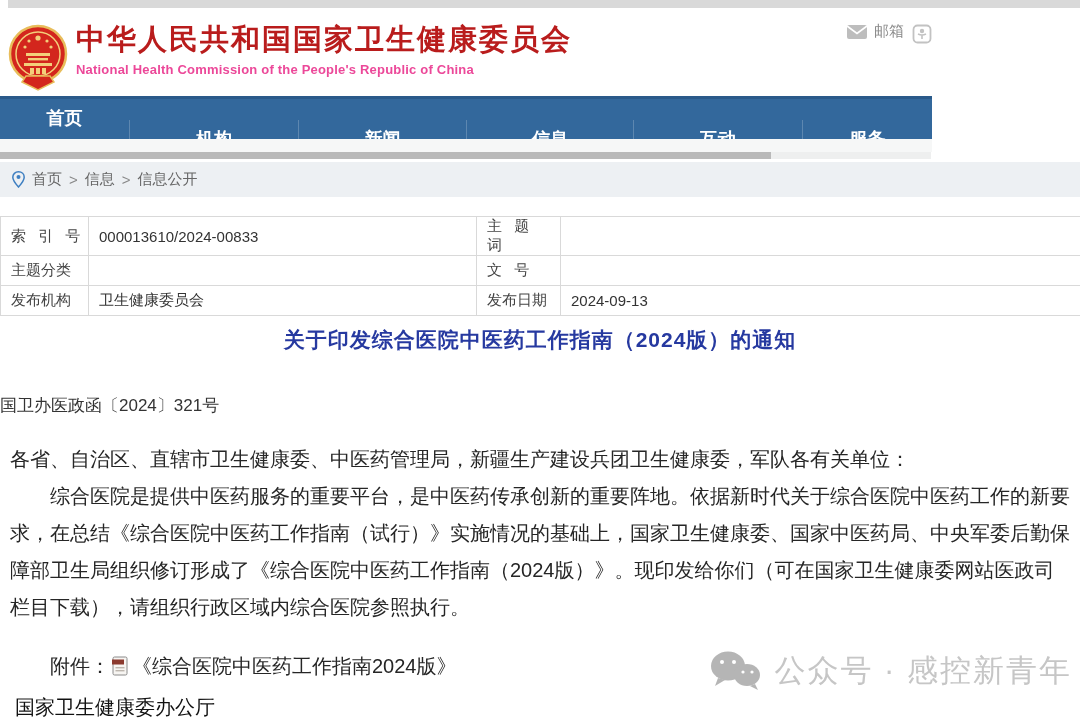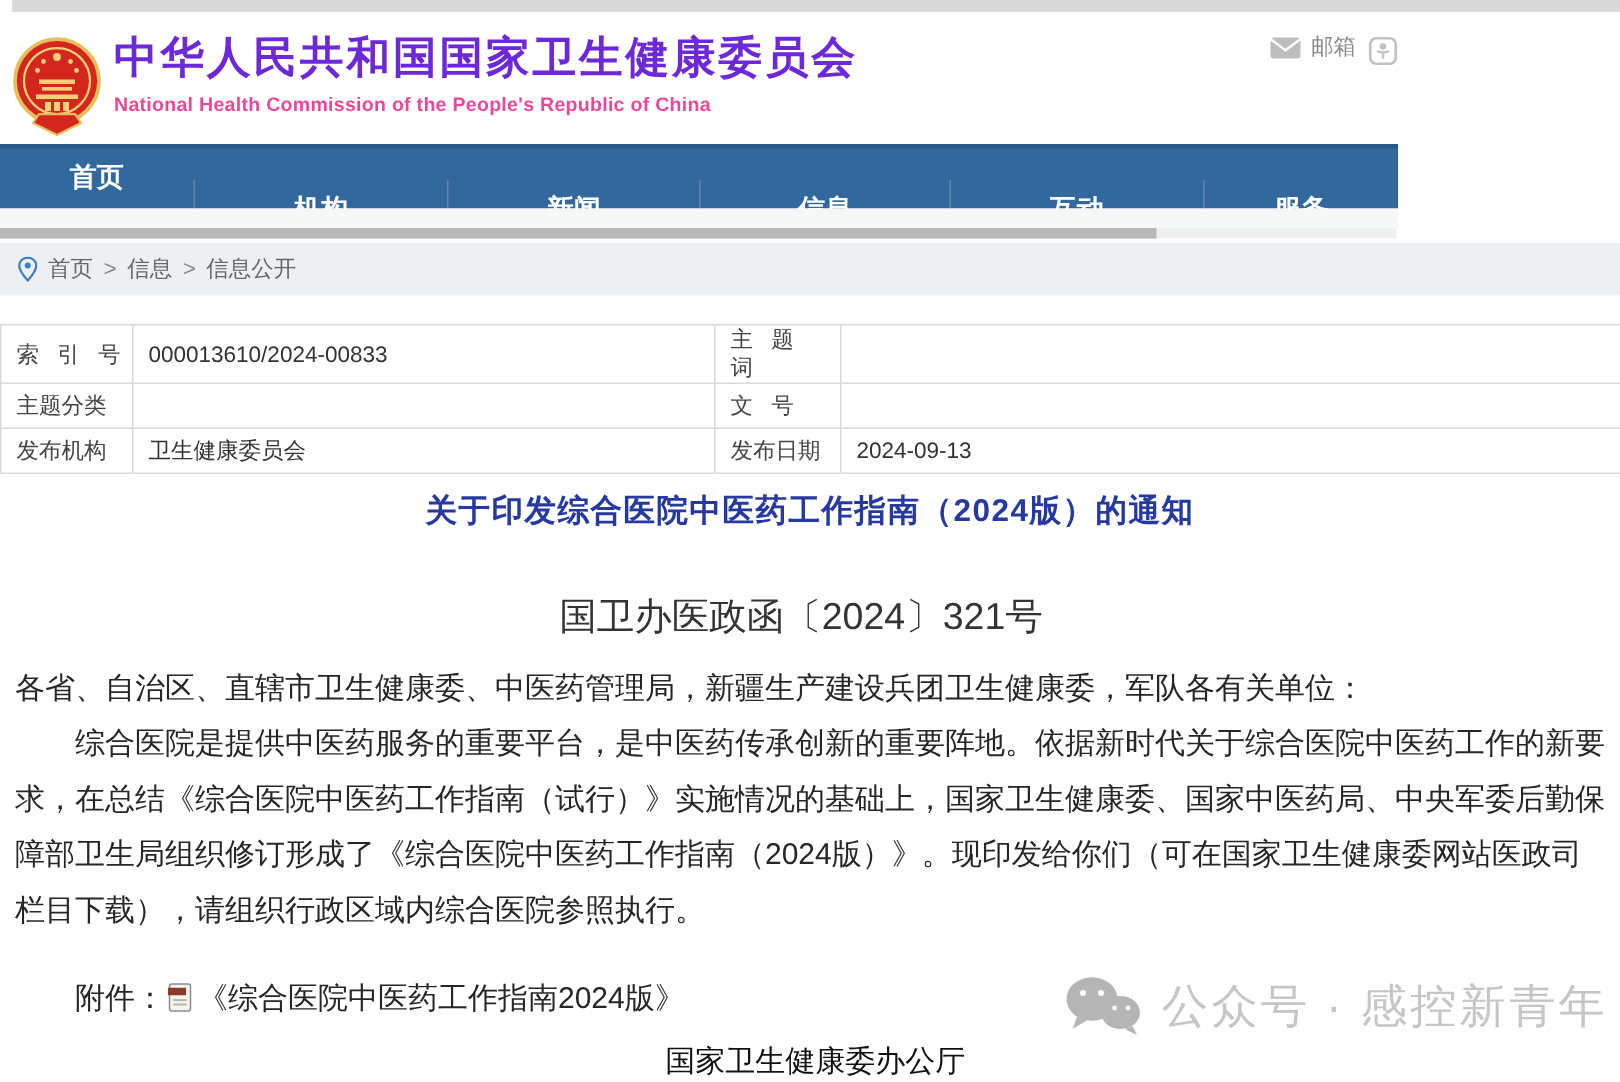--- a/index.html
+++ b/index.html
@@ -11,21 +11,21 @@
     overflow:hidden;
     color:#262626;
   }
   
   .top-strip { position:absolute; left:8px; top:0; width:1072px; height:8px; background:#d9d9d9; }
 
   
   .header { position:absolute; left:0; top:8px; width:1080px; height:88px; background:#fff; }
   .emblem { position:absolute; left:8px; top:12px; width:60px; height:72px; }
   .brand { position:absolute; left:76px; top:14px; }
-  .site-title { font-size:29px; font-weight:bold; color:#6d28d9; letter-spacing:2px; line-height:34px; }
+  .site-title { font-size:29px; font-weight:bold; color:#b91c1c; letter-spacing:2px; line-height:34px; }
   .site-subtitle { font-size:13px; font-weight:bold; color:#ec4899; margin-top:6px; letter-spacing:0.2px; }
   .mail-group { position:absolute; left:846px; top:14px; display:flex; align-items:center; gap:6px; }
   .mail-label { font-size:15px; color:#8a8a8a; }
   .acc-icon { position:absolute; left:912px; top:16px; }
 
   
   .nav { position:absolute; left:0; top:96px; width:932px; height:43px;
          background:#33689c; border-top:3px solid #2a5a8a; display:flex; }
   .nav-item { color:#fff; font-size:18px; font-weight:bold; text-align:center;
               line-height:39px; cursor:pointer; }
@@ -53,32 +53,32 @@
   .meta-table td { border:1px solid #d9d9d9; height:30px; padding-left:10px; }
   .meta-table td.lbl1 { width:88px;margin-left:12px; }
   .meta-table td.val1 { width:388px; color:#333; }
   .meta-table td.lbl2 { width:84px; }
   .meta-table td.val2 { color:#333; }
   .sp { letter-spacing:4px; }
 
   
   .doc-title { position:absolute; left:0; top:326px; width:1080px; text-align:center;
                font-size:21px; font-weight:bold; color:#2639a0; letter-spacing:1px; }
-  .doc-number { position:absolute; left:0; top:394px; width:1080px; text-align:center;
-                padding-right:12px; font-size:25px; color:#333; }
+  .doc-number { position:absolute; left:0; top:394px; width:1080px; text-align:left;
+                padding-right:12px; font-size:17px; color:#333; }
   .doc-body { position:absolute; left:0; top:441px; width:1080px; padding:0 10px;
               font-size:20px; line-height:37px; color:#262626; }
   .doc-body p.indent { text-indent:2em; }
   .attachment-line { margin-top:22px; text-indent:2em; }
   .att-icon { display:inline-block; vertical-align:-3px; margin:0 4px 0 2px; }
 
   
   .watermark { position:absolute; top:648px; right:8px; display:flex; align-items:flex-end; gap:12px;
                color:#c6c6c6; font-size:31px; letter-spacing:2px; white-space:nowrap; }
-  .signature { position:absolute; top:694px; left:0; width:1080px; text-align:center;
+  .signature { position:absolute; top:694px; left:0; width:1080px; text-align:left;
                padding-right:8px; font-size:20px; color:#111;padding-left:15px; }
 </style>
 </head>
 <body>
 
 <div class="top-strip"></div>
 
 <div class="header">
   <svg class="emblem" viewBox="0 0 60 72">
     <circle cx="30" cy="34" r="28" fill="#d3261d"></circle>

